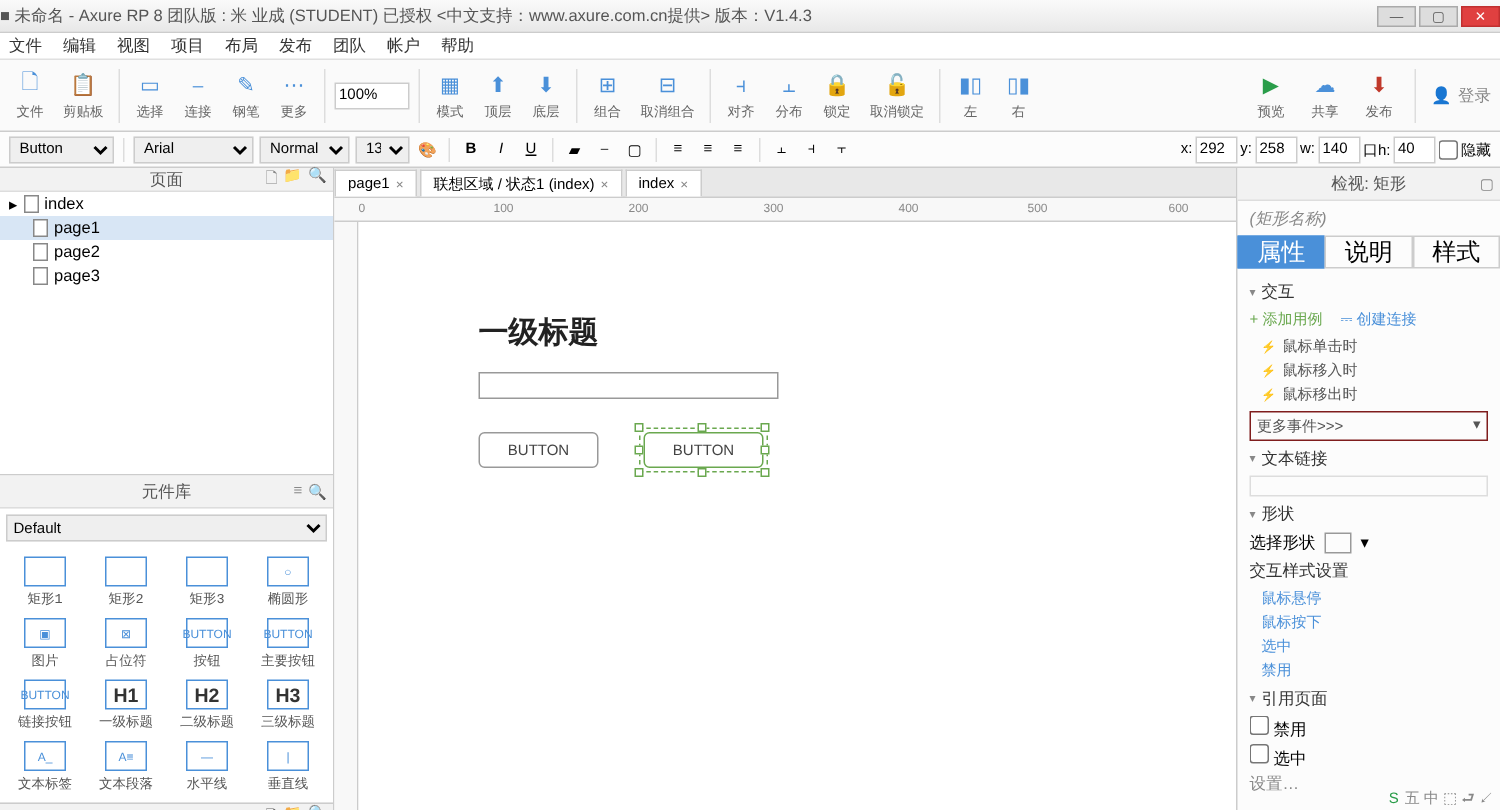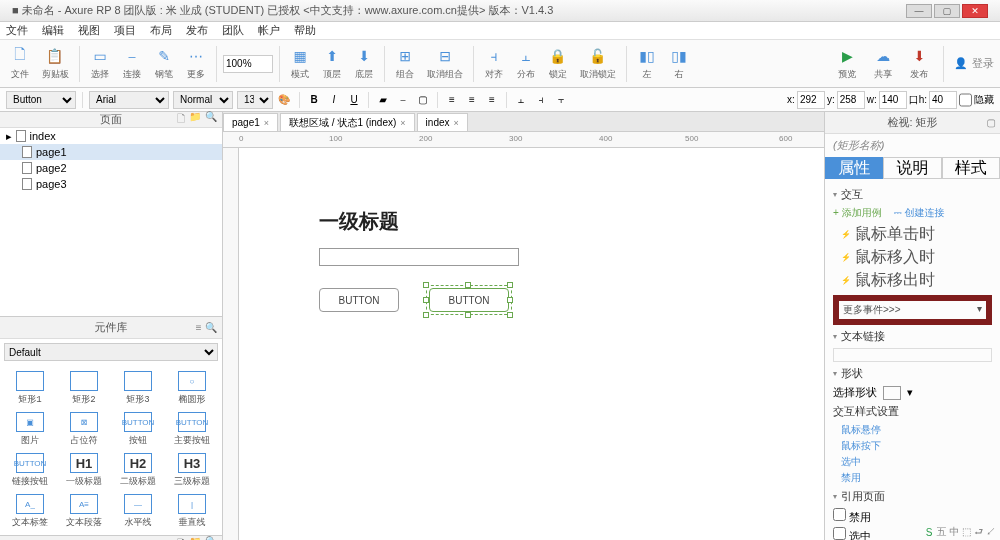--- a/index.html
+++ b/index.html
@@ -1,18 +1,18 @@
 <!DOCTYPE html>
 <html><head>
 <meta charset="utf-8">
 <style>
 * { margin: 0; padding: 0; box-sizing: border-box; font-family: "Microsoft YaHei", sans-serif; }
 body { width: 1000px; height: 540px; background: #fff; font-size: 11px; overflow: hidden; }
 
-.titlebar { height: 22px; background: linear-gradient(#fafafa,#e8e8e8); border-bottom: 1px solid #ccc; display: flex; align-items: center; padding: 0 12px; font-size: 11px; color: #555; }
+.titlebar { height: 22px; background: linear-gradient(#fafafa,#e8e8e8); border-bottom: 1px solid #ccc; display: flex; align-items: center; padding: 0 0; font-size: 11px; color: #555; }
 .titlebar .title-text { flex: 1; }
 .win-btns { display: flex; gap: 2px; }
 .win-btn { width: 26px; height: 14px; background: #ddd; border: 1px solid #aaa; display: flex; align-items: center; justify-content: center; font-size: 9px; }
 .win-btn.close { background: #e04040; color: #fff; border-color: #c03030; }
 
 .menubar { height: 18px; display: flex; align-items: center; padding: 0 6px; gap: 14px; font-size: 11px; color: #333; border-bottom: 1px solid #e0e0e0; }
 
 .toolbar { height: 48px; display: flex; align-items: center; padding: 0 6px; border-bottom: 1px solid #ccc; gap: 4px; background: #fafafa; }
 .tool-group { display: flex; flex-direction: column; align-items: center; gap: 2px; padding: 0 4px; }
 .tool-label { font-size: 9px; color: #666; }
@@ -71,23 +71,23 @@
 .shape-name { padding: 4px 8px; font-style: italic; color: #888; }
 .prop-tabs { display: flex; height: 22px; }
 .prop-tab { flex: 1; display: flex; align-items: center; justify-content: center; font-size: 16px; border: 1px solid #ccc; }
 .prop-tab.active { background: #4a90d9; color: #fff; border-color: #4a90d9; }
 .prop-body { flex: 1; padding: 4px 8px; overflow: auto; }
 .sect-hdr { display: flex; align-items: center; gap: 4px; margin: 4px 0; color: #333; }
 .sect-hdr::before { content: "▾"; font-size: 8px; color: #888; }
 .link-row { display: flex; gap: 12px; margin: 4px 0; font-size: 10px; }
 .link-green { color: #6aa84f; }
 .link-blue { color: #4a90d9; }
-.evt-row { display: flex; align-items: center; gap: 4px; margin: 2px 0 2px 8px; font-size: 16px; color: #555; }
+.evt-row { display: flex; align-items: center; gap: 4px; margin: 2px 0 2px 8px; font-size: 10px; color: #555; }
 .evt-row::before { content: "⚡"; font-size: 8px; color: #d9a34a; }
-.more-evt { margin: 4px 0; border: 6px solid #7f1d1d; padding: 2px 4px; font-size: 10px; color: #555; display: flex; justify-content: space-between; }
+.more-evt { margin: 4px 0; border: 1px solid #7f1d1d; padding: 2px 4px; font-size: 10px; color: #555; display: flex; justify-content: space-between; }
 .shape-sel { display: flex; align-items: center; gap: 6px; margin: 4px 0; }
 .shape-box { width: 18px; height: 14px; border: 1px solid #999; }
 .style-links a { display: block; color: #4a90d9; font-size: 10px; margin: 2px 0 2px 8px; }
 
 .bottom-panel-hdr { height: 18px; border-top: 1px solid #ccc; background: #f2f2f2; display: flex; align-items: center; justify-content: center; font-size: 10px; color: #666; position: relative; }
 .bottom-panel-hdr .hdr-icons { position: absolute; right: 4px; display: flex; gap: 4px; }
 
 .statusbar { position: absolute; bottom: 0; right: 0; height: 16px; display: flex; align-items: center; gap: 4px; font-size: 10px; color: #888; padding: 0 4px; }
 </style>
 </head>

